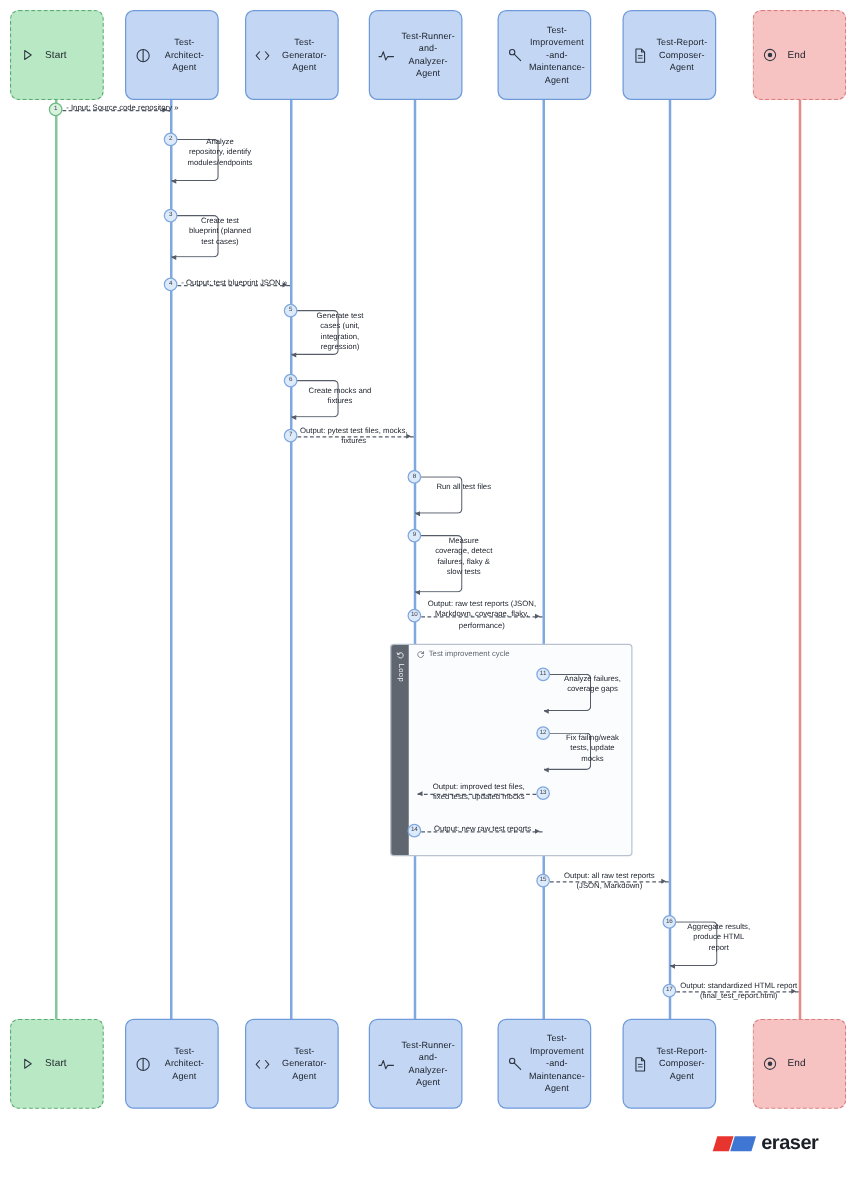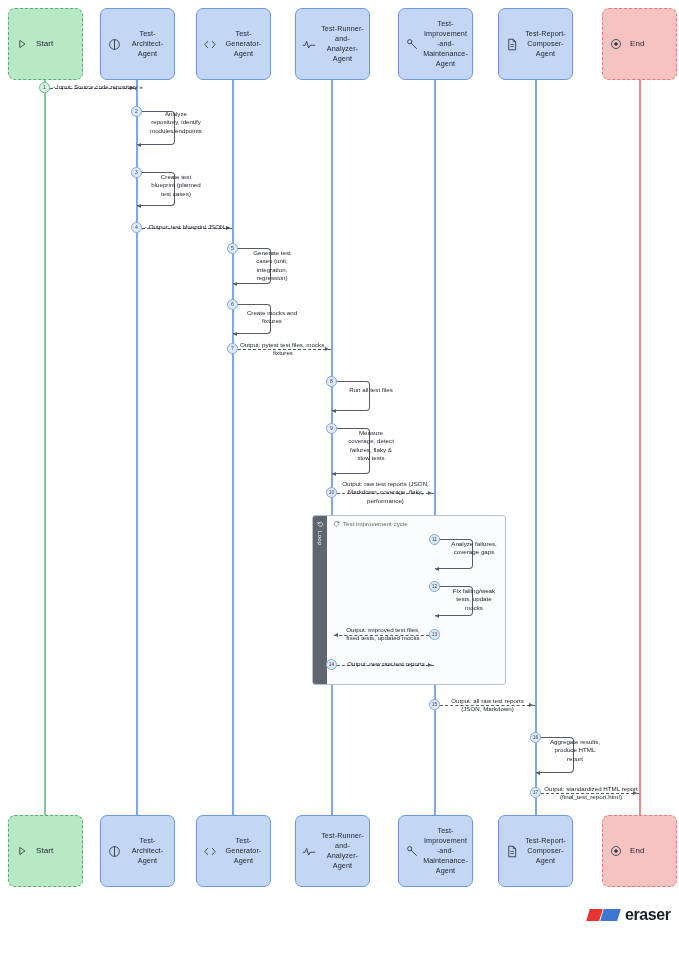--- a/index.html
+++ b/index.html
@@ -171,21 +171,21 @@
     font-size: 6.2px;
     color: #5f666f;
     display: flex;
     align-items: center;
     gap: 3px;
   }
 
   
   #logo {
     position: absolute;
-    left: 588px;
+    left: 572px;
     top: 906px;
     display: flex;
     align-items: center;
     gap: 6px;
   }
   #logo .marks { display: flex; align-items: center; gap: 1px; }
   #logo .m1 {
     width: 13px; height: 12px;
     background: #e8342e;
     transform: skewX(-17deg);

